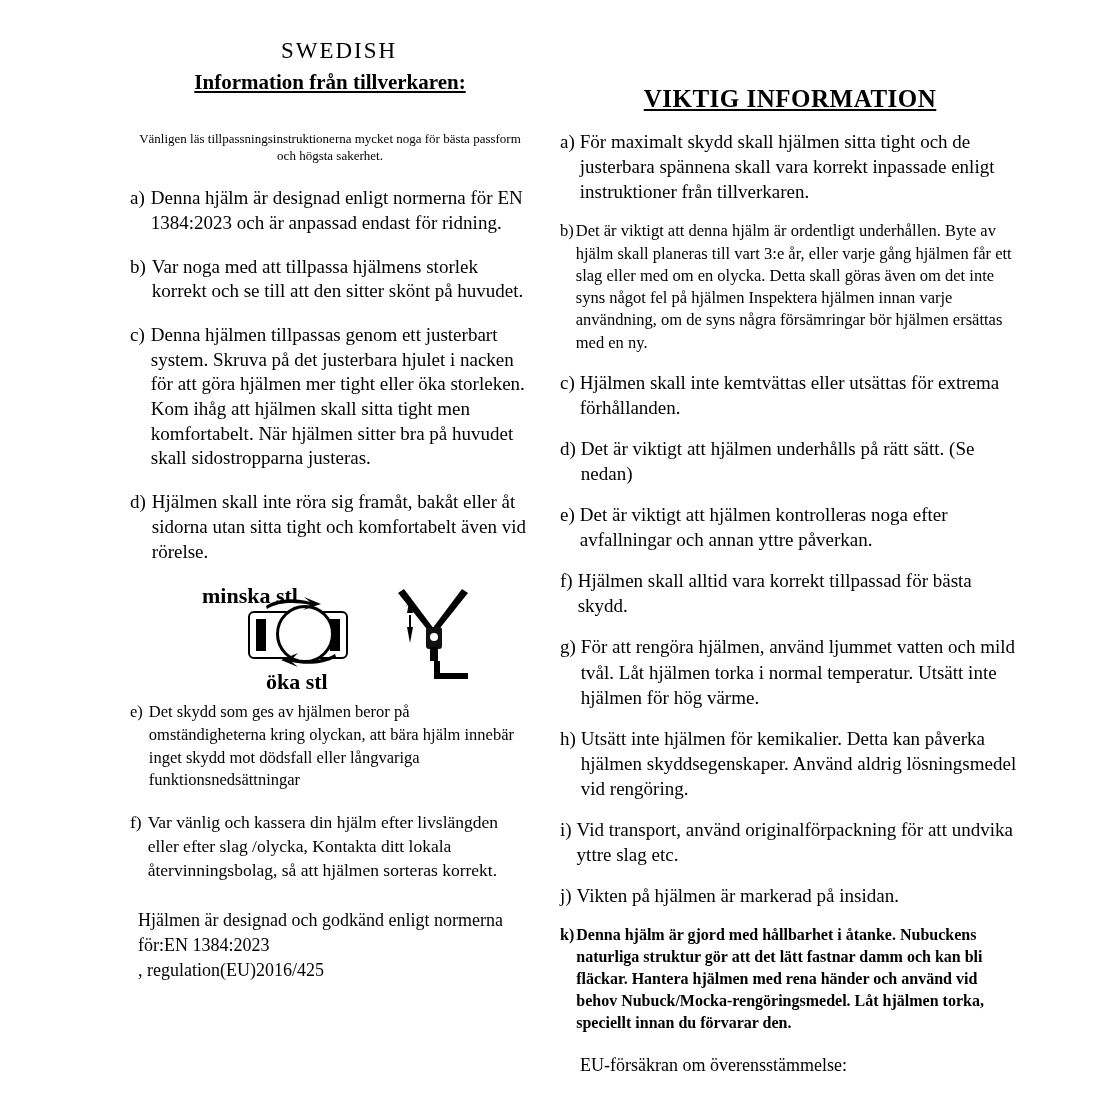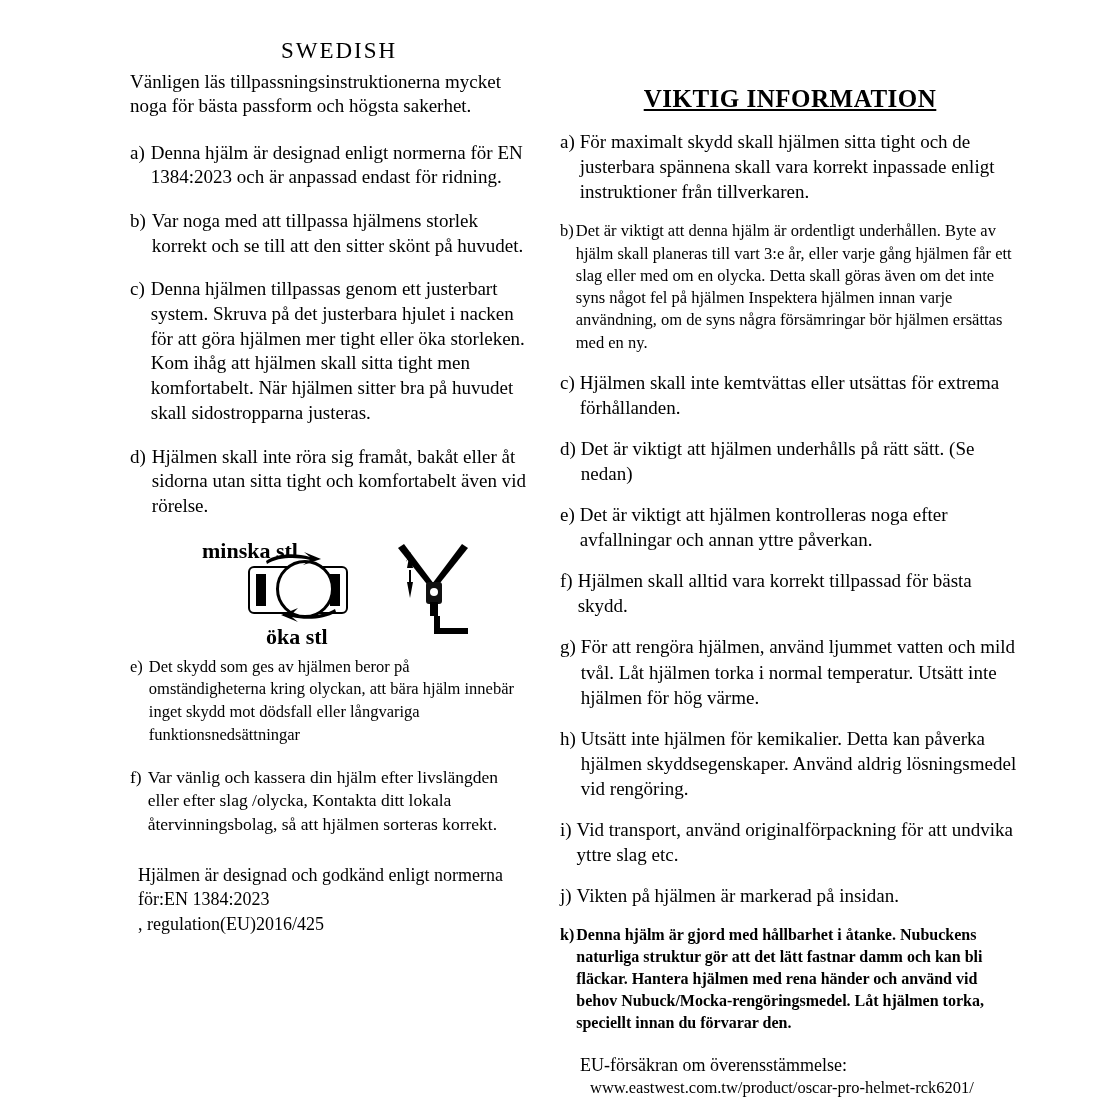--- a/index.html
+++ b/index.html
@@ -54,23 +54,24 @@
   }
   .from-maker {
     font-size: 21px;
     font-weight: bold;
     text-align: center;
     text-decoration: underline;
     margin: 0 0 36px 0;
   }
 
   .intro {
-    font-size: 19px;
+    font-size: 13px;
     line-height: 1.28;
     margin: 0 0 22px 0;
+    text-align: center;
   }
 
   .item {
     display: flex;
     font-size: 19px;
     line-height: 1.3;
     margin-bottom: 19px;
   }
   .item .lbl {
     flex: 0 0 auto;
@@ -210,20 +211,21 @@
   svg { display: block; }
 </style>
 </head>
 <body>
 
 <div class="page">
 
   <div class="col-left">
 
     <div class="lang-title">SWEDISH</div>
+    <div class="from-maker">Information från tillverkaren:</div>
 
     <div class="intro">Vänligen läs tillpassningsinstruktionerna mycket noga för bästa passform och högsta sakerhet.</div>
 
     <div class="item">
       <span class="lbl">a)</span>
       <span class="txt">Denna hjälm är designad enligt normerna för  EN 1384:2023 och är anpassad endast för ridning.</span>
     </div>
     <div class="item">
       <span class="lbl">b)</span>
       <span class="txt">Var noga med att tillpassa hjälmens storlek korrekt och se till att den sitter skönt på huvudet.</span>
@@ -338,17 +340,16 @@
       <span class="txt">Vikten på hjälmen är markerad på insidan.</span>
     </div>
 
     <div class="r-item r-bold tight">
       <span class="lbl">k)</span>
       <span class="txt">Denna hjälm är gjord med hållbarhet i åtanke. Nubuckens naturliga struktur gör att det lätt fastnar damm och kan bli fläckar. Hantera hjälmen med rena händer och använd vid behov Nubuck/Mocka-rengöringsmedel. Låt hjälmen torka, speciellt innan du förvarar den.</span>
     </div>
 
     <div class="eu-block">
       <div>EU-försäkran om överensstämmelse:</div>
-      <div class="eu-url">www.eastwest.com.tw/product/oscar-pro-helmet-rck6201/</div>
     </div>
   </div>
 
 </div>
 
 </body></html>

